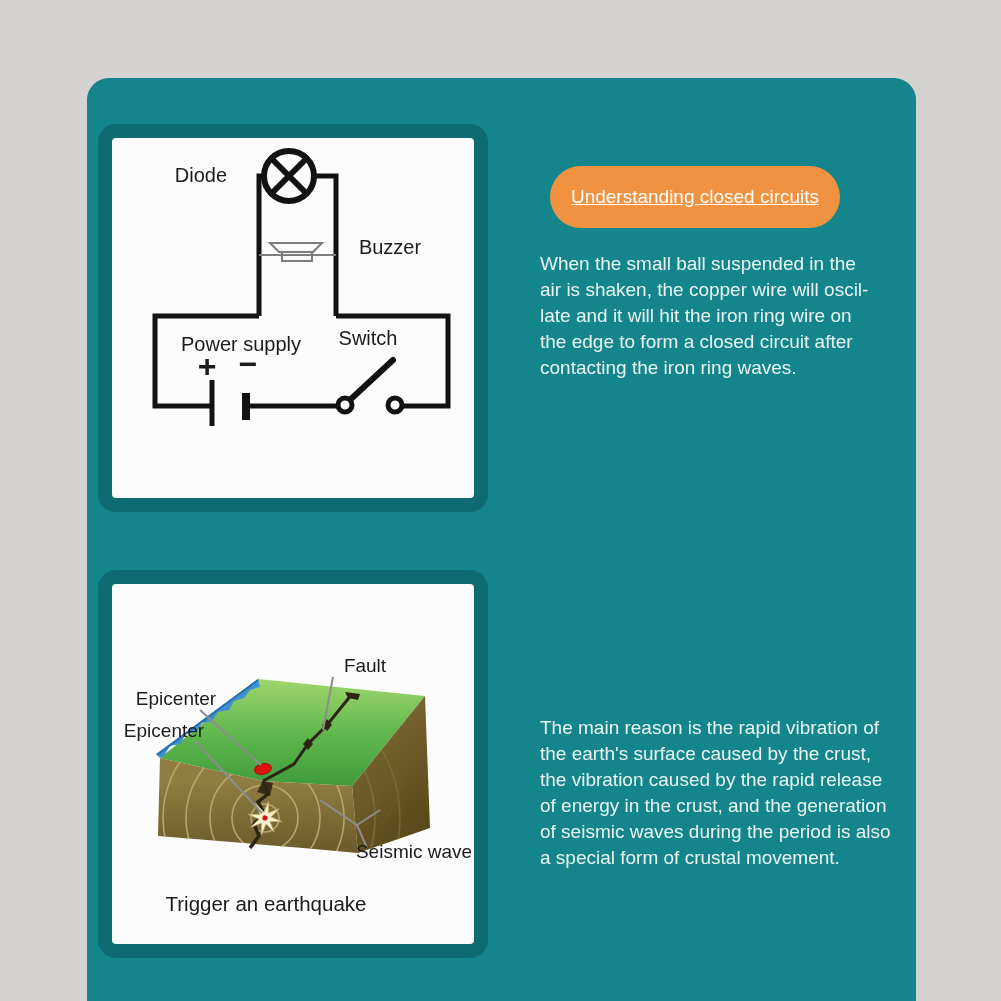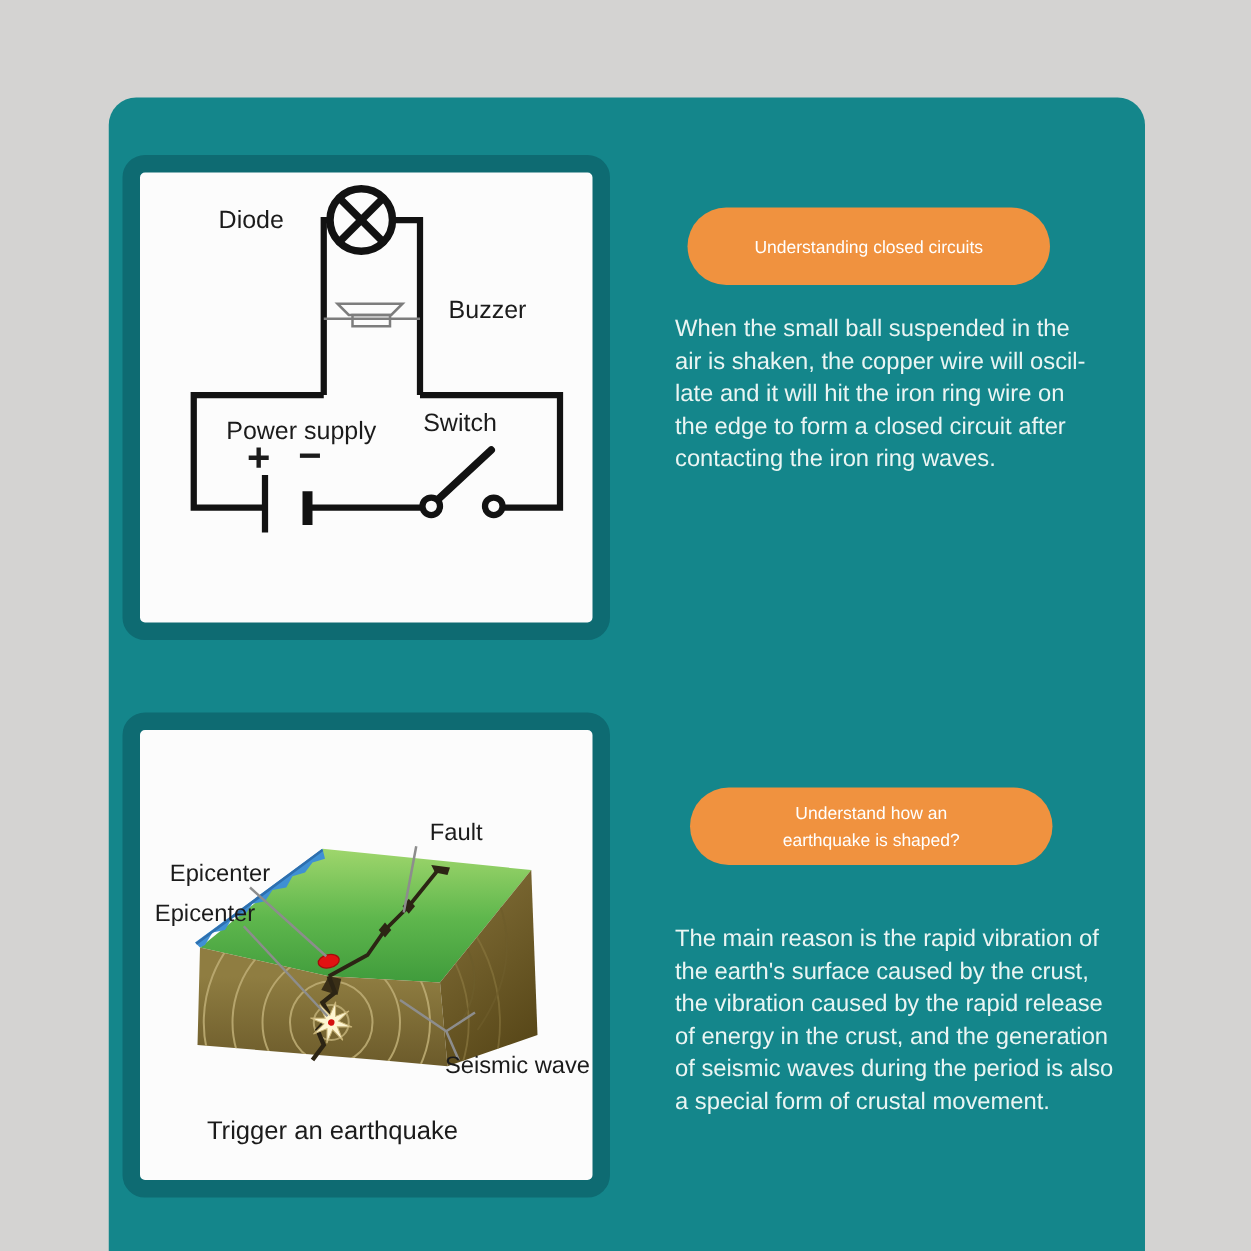--- a/index.html
+++ b/index.html
@@ -21,31 +21,31 @@
   .panel-circuit{left:98px;top:76px;width:390px;height:388px;}
   .panel-earthquake{left:98px;top:522px;width:390px;height:388px;text-decoration:underline;}
   .panel svg{display:block;}
   .pill{
     position:absolute;width:290px;height:62px;border-radius:31px;
     background:#f0923f;
     display:flex;align-items:center;justify-content:center;
     text-align:center;
   }
   .pill span{
-    color:#ffffff;font-size:14px;line-height:22px;white-space:pre-line;
+    color:#ffffff;font-size:19px;line-height:22px;white-space:pre-line;text-decoration:underline;
   }
   .pill-1{left:550px;top:118px;}
   .pill-2{left:552px;top:582px;}
   .body-text{
     position:absolute;left:540px;width:372px;
     color:#eaf5f3;font-size:19px;line-height:26px;
     white-space:pre-line;
   }
   .body-1{top:203px;}
-  .body-2{top:691px;}
+  .body-2{top:667px;}
   svg text{fill:#1b1b1b;font-family:"Liberation Sans", sans-serif;}
 </style>
 </head>
 <body>
 
 <div class="stage">
   <div class="card"></div>
 
   <div class="panel panel-circuit">
     <svg width="362" height="360" viewBox="0 0 362 360">
@@ -174,23 +174,19 @@
       </g>
 
       <text x="253" y="88" font-size="19" text-anchor="middle">Fault</text>
       <text x="64" y="121" font-size="19" text-anchor="middle">Epicenter</text>
       <text x="52" y="153" font-size="19" text-anchor="middle">Epicenter</text>
       <text x="302" y="274" font-size="19" text-anchor="middle">Seismic wave</text>
       <text x="154" y="327" font-size="20.5" text-anchor="middle">Trigger an earthquake</text>
     </svg>
   </div>
 
-  <div class="pill pill-2">
-    <span>Understand how an
-earthquake is shaped?</span>
-  </div>
   <div class="body-text body-2">The main reason is the rapid vibration of
 the earth's surface caused by the crust,
 the vibration caused by the rapid release
 of energy in the crust, and the generation
 of seismic waves during the period is also
 a special form of crustal movement.</div>
 </div>
 
 </body></html>

